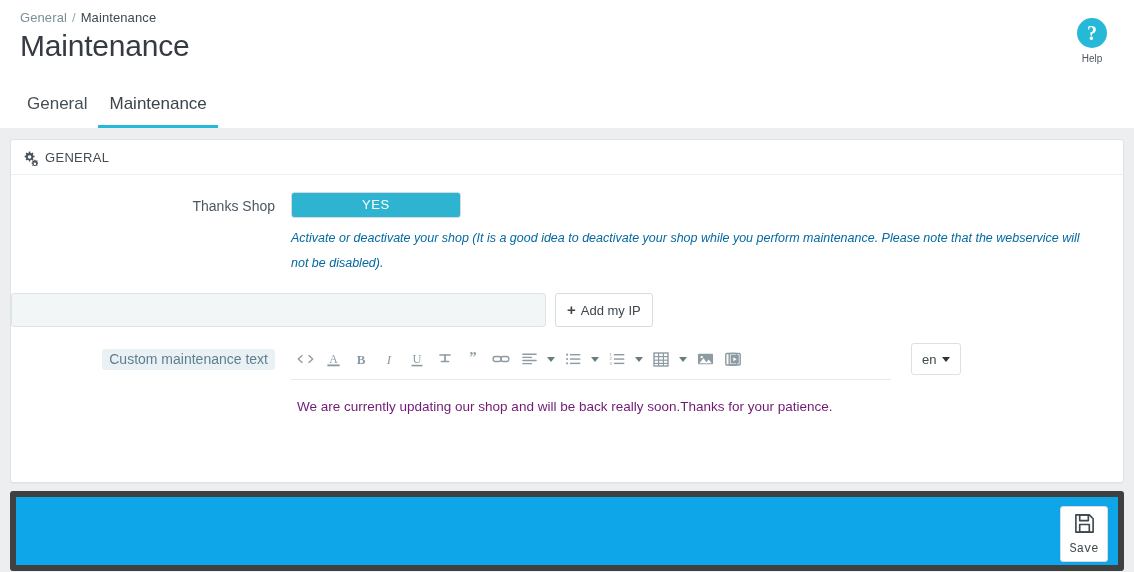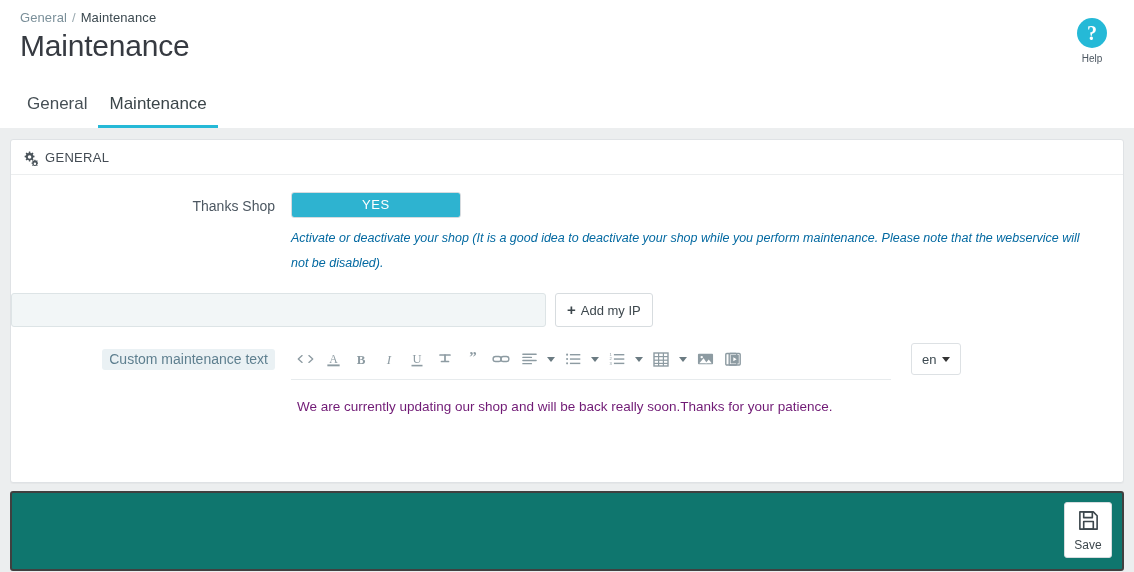--- a/index.html
+++ b/index.html
@@ -259,25 +259,26 @@
     border-left: 4px solid transparent;
     border-right: 4px solid transparent;
     border-top: 5px solid #333;
   }
 
   .editor-row { display: flex; align-items: flex-start; }
 
   
   .panel-footer {
     margin-top: 8px;
-    background: #0f766e;
-    border: 2px solid #404040;
+    background: #0ea5e9;
+    border: 6px solid #404040;
     border-radius: 3px;
     height: 80px;
     position: relative;
+    font-family: Liberation Mono, monospace;
   }
   .save-btn {
     position: absolute;
     right: 10px; top: 9px;
     width: 48px; height: 56px;
     background: #ffffff;
     border: 1px solid #d7dcdf;
     border-radius: 3px;
     display: flex;
     flex-direction: column;

